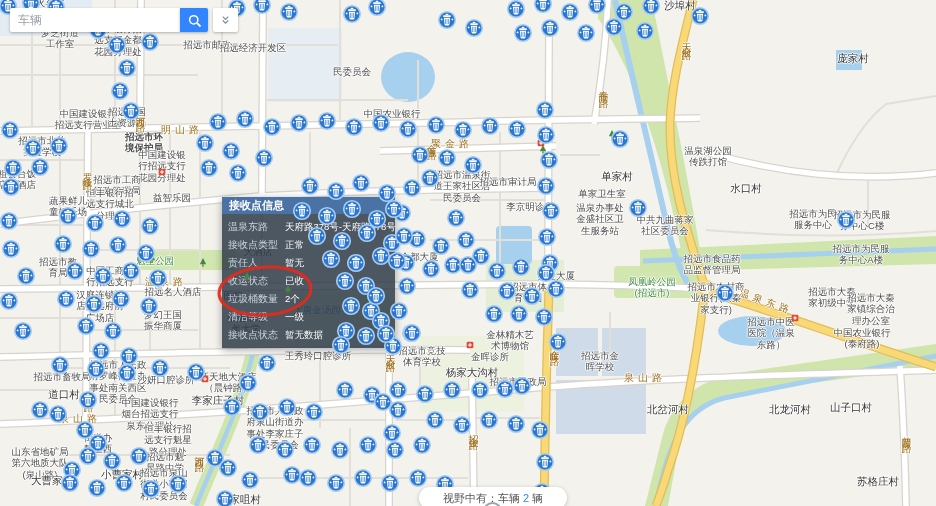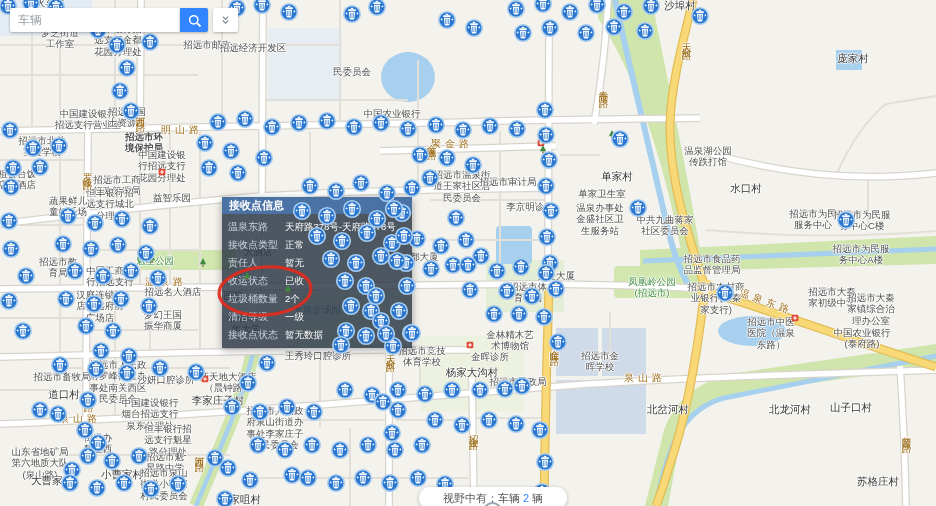--- a/index.html
+++ b/index.html
@@ -9,21 +9,21 @@
   #labels{position:absolute;left:0;top:0;width:936px;height:506px;z-index:2;}
   .lbl{position:absolute;font-size:9.5px;line-height:1.2;color:#4c4c4c;white-space:pre;
        text-align:center;transform:translate(-50%,-50%);
        text-shadow:-1px 0 0 rgba(255,255,255,.95),1px 0 0 rgba(255,255,255,.95),
                    0 -1px 0 rgba(255,255,255,.95),0 1px 0 rgba(255,255,255,.95);}
   .lbl.village{font-size:10.5px;color:#353535;}
   .lbl.park{color:#3f8c43;}
   .lbl.area{color:#3f93a6;}
   .lbl.road{color:#9c6c17;letter-spacing:4px;font-size:10px;}
   .lbl.vert{writing-mode:vertical-rl;letter-spacing:3px;}
-  #panel{position:absolute;left:222px;top:197px;width:190px;height:151px;z-index:3;
+  #panel{position:absolute;left:222px;top:197px;width:173px;height:151px;z-index:3;
          background:rgba(40,52,66,0.82);box-shadow:0 2px 8px rgba(0,0,0,.35);}
   #panel-header{height:17px;background:rgba(74,116,168,0.95);color:#fff;font-size:11px;
                 font-weight:bold;line-height:17px;padding-left:7px;}
   #panel-body{padding:4px 0 4px 6px;}
   .prow{height:18px;display:flex;align-items:center;font-size:10px;}
   .prow .pl{width:57px;color:#c8d3df;flex:none;}
   .prow .pv{color:#ffffff;white-space:nowrap;font-size:9.5px;}
   #overlay-svg{position:absolute;left:0;top:0;z-index:4;pointer-events:none;}
   #searchbar{position:absolute;left:10px;top:8px;z-index:5;display:flex;align-items:stretch;height:24px;}
   #search-input{width:170px;height:24px;border:none;outline:none;background:#fff;font-size:12px;

